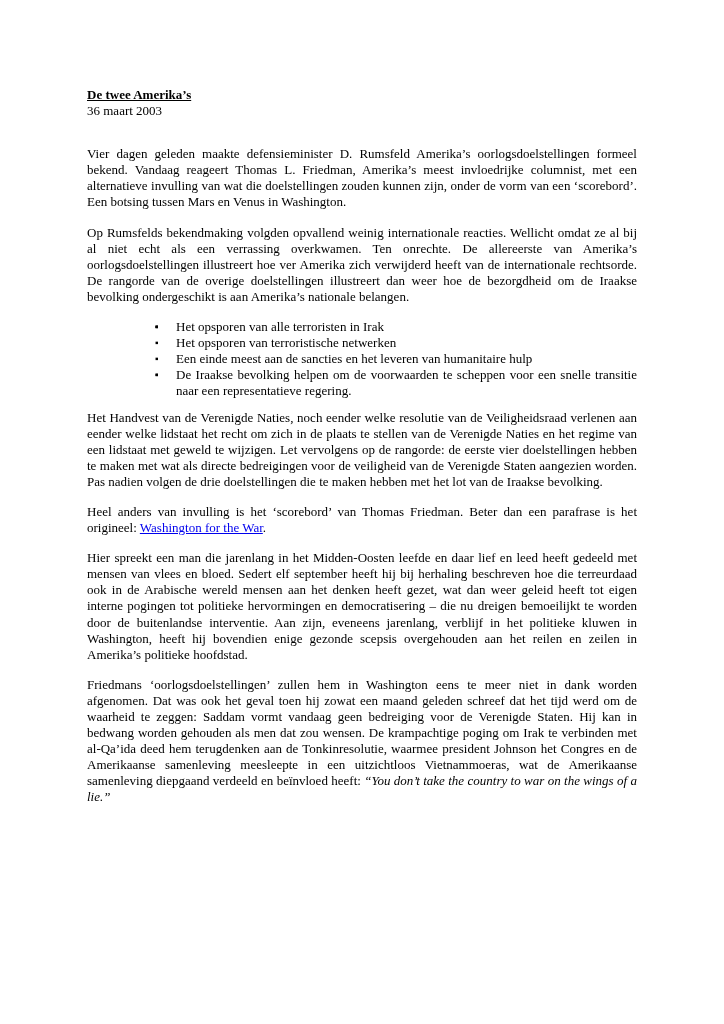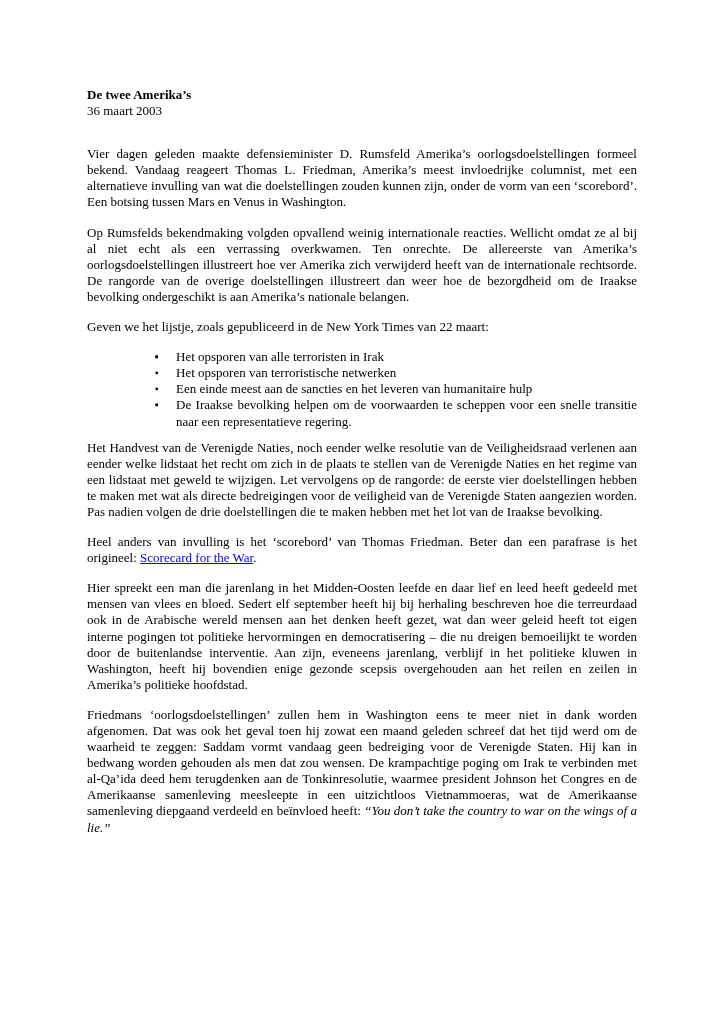--- a/index.html
+++ b/index.html
@@ -14,21 +14,21 @@
     color: #000000;
   }
   .page {
     width: 724px;
     height: 1024px;
     background: #ffffff;
     padding: 87px 87px 0 87px;
   }
   .content { width: 550px; }
   .doc-header { margin-bottom: 27px; }
-  .doc-title { font-weight: bold; }
+  .doc-title { font-weight: bold; text-decoration: underline; }
   .doc-date { font-weight: normal; }
   p.body-par {
     text-align: justify;
     margin: 0 0 14px 0;
   }
   ul.goals {
     list-style: none;
     margin: 11px 0 10px 0;
     padding-left: 89px;
     text-align: justify;
@@ -55,21 +55,20 @@
 
     <div class="doc-header">
       <div class="doc-title">De twee Amerika’s</div>
       <div class="doc-date">36 maart 2003</div>
     </div>
 
     <p class="body-par">Vier dagen geleden maakte defensieminister D. Rumsfeld Amerika’s oorlogsdoelstellingen formeel bekend. Vandaag reageert Thomas L. Friedman, Amerika’s meest invloedrijke columnist, met een alternatieve invulling van wat die doelstellingen zouden kunnen zijn, onder de vorm van een ‘scorebord’. Een botsing tussen Mars en Venus in Washington.</p>
 
     <p class="body-par">Op Rumsfelds bekendmaking volgden opvallend weinig internationale reacties. Wellicht omdat ze al bij al niet echt als een verrassing overkwamen. Ten onrechte. De allereerste van Amerika’s oorlogsdoelstellingen illustreert hoe ver Amerika zich verwijderd heeft van de internationale rechtsorde. De rangorde van de overige doelstellingen illustreert dan weer hoe de bezorgdheid om de Iraakse bevolking ondergeschikt is aan Amerika’s nationale belangen.</p>
 
-    <p class="body-par">Geven we het lijstje, zoals gepubliceerd in de New York Times van 22 maart:</p>
 
     <ul class="goals">
       <li>
         <span class="bullet">▪</span>
       </li>
       <li>
         <span class="bullet">▪</span>
       </li>
       <li>
         <span class="bullet">▪</span><span>Het opsporen van alle terroristen in Irak</span>
@@ -83,20 +82,20 @@
       <li>
         <span class="bullet">▪</span>
       </li>
       <li>
         <span class="bullet">▪</span><span>De Iraakse bevolking helpen om de voorwaarden te scheppen voor een snelle transitie naar een representatieve regering.</span>
       </li>
     </ul>
 
     <p class="body-par">Het Handvest van de Verenigde Naties, noch eender welke resolutie van de Veiligheidsraad verlenen aan eender welke lidstaat het recht om zich in de plaats te stellen van de Verenigde Naties en het regime van een lidstaat met geweld te wijzigen. Let vervolgens op de rangorde: de eerste vier doelstellingen hebben te maken met wat als directe bedreigingen voor de veiligheid van de Verenigde Staten aangezien worden. Pas nadien volgen de drie doelstellingen die te maken hebben met het lot van de Iraakse bevolking.</p>
 
-    <p class="body-par"><span>Heel anders van invulling is het ‘scorebord’ van Thomas Friedman. Beter dan een parafrase is het origineel: </span><a class="doc-link">Scorecard for the War</a><span>.</span></p>
+    <p class="body-par"><span>Heel anders van invulling is het ‘scorebord’ van Thomas Friedman. Beter dan een parafrase is het origineel: </span><a class="doc-link">Washington for the War</a><span>.</span></p>
 
     <p class="body-par">Hier spreekt een man die jarenlang in het Midden-Oosten leefde en daar lief en leed heeft gedeeld met mensen van vlees en bloed. Sedert elf september heeft hij bij herhaling beschreven hoe die terreurdaad ook in de Arabische wereld mensen aan het denken heeft gezet, wat dan weer geleid heeft tot eigen interne pogingen tot politieke hervormingen en democratisering – die nu dreigen bemoeilijkt te worden door de buitenlandse interventie. Aan zijn, eveneens jarenlang, verblijf in het politieke kluwen in Washington, heeft hij bovendien enige gezonde scepsis overgehouden aan het reilen en zeilen in Amerika’s politieke hoofdstad.</p>
 
     <p class="body-par"><span>Friedmans ‘oorlogsdoelstellingen’ zullen hem in Washington eens te meer niet in dank worden afgenomen. Dat was ook het geval toen hij zowat een maand geleden schreef dat het tijd werd om de waarheid te zeggen: Saddam vormt vandaag geen bedreiging voor de Verenigde Staten. Hij kan in bedwang worden gehouden als men dat zou wensen. De krampachtige poging om Irak te verbinden met al-Qa’ida deed hem terugdenken aan de Tonkinresolutie, waarmee president Johnson het Congres en de Amerikaanse samenleving meesleepte in een uitzichtloos Vietnammoeras, wat de Amerikaanse samenleving diepgaand verdeeld en beïnvloed heeft: </span><em class="quote">“You don’t take the country to war on the wings of a lie.”</em></p>
 
   </div>
 </div>
 
 </body></html>

